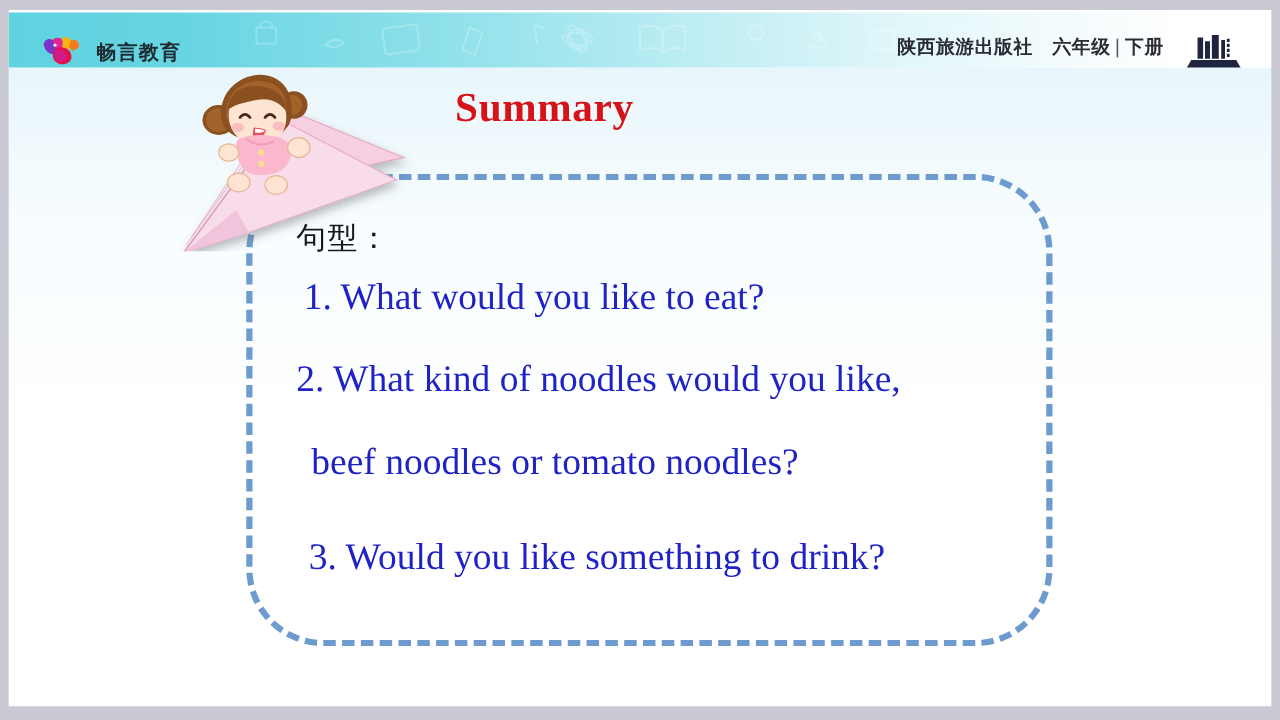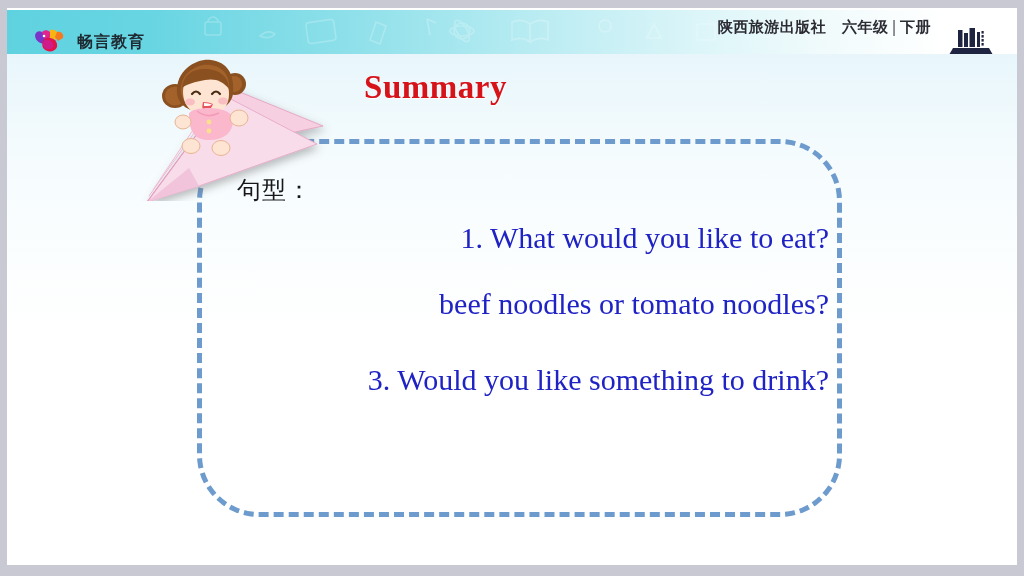--- a/index.html
+++ b/index.html
@@ -71,21 +71,21 @@
     font-family: "DejaVu Sans", sans-serif;
     font-size: 16px;
     font-weight: bold;
     color: #1f2b33;
     letter-spacing: 1px;
     white-space: nowrap;
   }
   .publisher {
     position: absolute;
     right: 86px;
-    top: 8px;
+    top: 18px;
     font-family: "DejaVu Sans", sans-serif;
     font-size: 15px;
     font-weight: bold;
     color: #2b2b33;
     white-space: nowrap;
     letter-spacing: 0.5px;
   }
   .publisher .sep {
     font-weight: normal;
     color: #55555f;
@@ -165,21 +165,20 @@
     line-height: 1.2;
     margin: 0 0 18px 8px;
   }
   .sentence {
     font-family: "Liberation Serif", "DejaVu Serif", serif;
     font-size: 30px;
     color: #1f22c4;
     line-height: 1.0;
     margin: 0;
     white-space: nowrap;
-    text-align: right;
   }
   .s1 { margin: 14px 0 0 14px; }
   .s2 { margin: 36px 0 0 8px; }
   .s2b { margin: 36px 0 0 20px; }
   .s3 { margin: 46px 0 0 18px; }
 </style>
 </head>
 <body>
 
 <div id="app">
@@ -305,18 +304,19 @@
 
           <ellipse cx="52" cy="90" rx="9" ry="7.5" fill="#fde4d3" stroke="#e8b493" stroke-width="1"></ellipse>
           <ellipse cx="82" cy="92" rx="9" ry="7.5" fill="#fde4d3" stroke="#e8b493" stroke-width="1"></ellipse>
         </g>
       </svg>
     </div>
 
     <div class="content">
       <div class="label-cn">句型：</div>
       <p class="sentence s1">1. What would you like to eat?</p>
+      <p class="sentence s2">2. What kind of noodles would you like,</p>
       <p class="sentence s2b">beef noodles or tomato noodles?</p>
       <p class="sentence s3">3. Would you like something to drink?</p>
     </div>
 
   </div>
 </div>
 
 </body></html>

